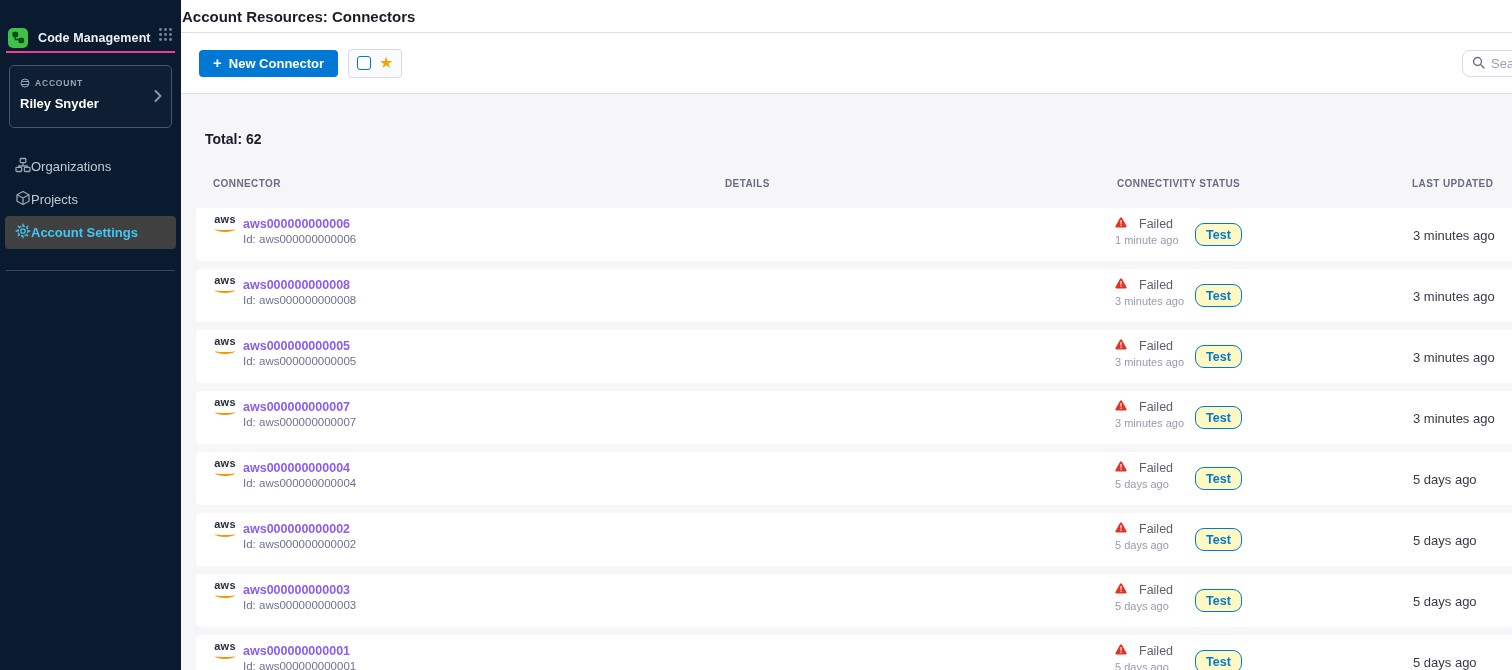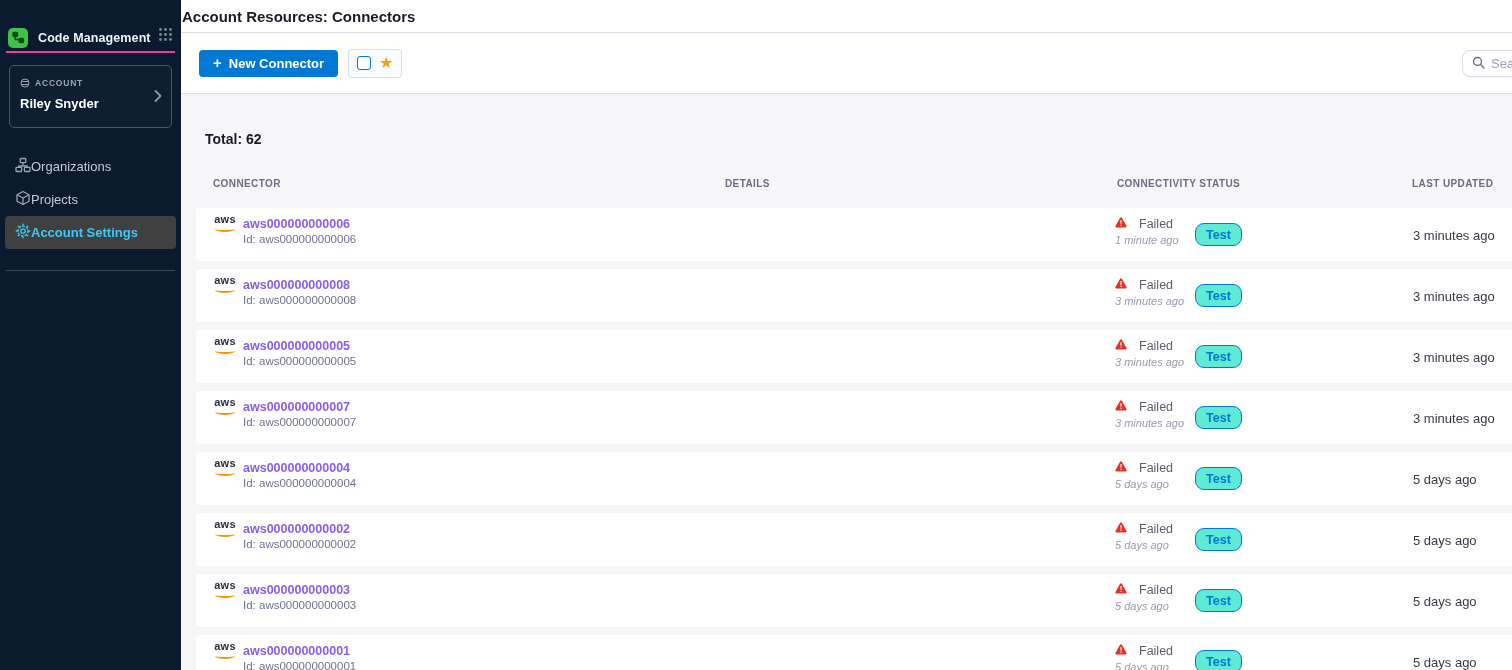--- a/index.html
+++ b/index.html
@@ -46,22 +46,22 @@
   .th.c0 { left:32px; } .th.c1 { left:544px; } .th.c2 { left:936px; } .th.c3 { left:1231px; }
 
   .rows { position:absolute; top:93px; left:15px; right:0; }
   .row { position:relative; height:53px; margin-bottom:8px; background:#fff; border-radius:4px 0 0 4px; }
   .aws-icon { position:absolute; left:16px; top:6px; width:26px; text-align:center; }
   .aws-text { display:block; font-size:11px; font-weight:bold; color:#252f3e; line-height:11px; letter-spacing:.3px; }
   .aws-swoosh { display:block; width:20px; height:6px; margin:1px auto 0; border-bottom:2px solid #f79400; border-radius:0 0 55% 55%; }
   .c-name { position:absolute; left:47px; top:9px; font-size:12.5px; font-weight:bold; color:#8b5cf6; }
   .c-id { position:absolute; left:47px; top:25px; font-size:11.5px; color:#6e7191; }
   .status-line { position:absolute; left:919px; top:9px; display:flex; align-items:center; gap:12px; font-size:12.5px; color:#5e5f6a; }
-  .status-time { position:absolute; left:919px; top:26px; font-size:11px; color:#989ab0;font-style:italic; }
-  .test-btn { position:absolute; left:999px; top:15px; width:47px; height:23px; background:#5eead4; border:1.6px solid #0278d5; border-radius:9px; color:#0278d5; font-family:inherit; font-size:12.5px; font-weight:bold; cursor:pointer; }
+  .status-time { position:absolute; left:919px; top:26px; font-size:11px; color:#989ab0; }
+  .test-btn { position:absolute; left:999px; top:15px; width:47px; height:23px; background:#fef9c3; border:1.6px solid #0278d5; border-radius:9px; color:#0278d5; font-family:inherit; font-size:12.5px; font-weight:bold; cursor:pointer; }
   .updated { position:absolute; left:1217px; top:50%; transform:translateY(-50%); font-size:13px; color:#383a47; }
 </style>
 </head>
 <body>
 
 <div class="app">
 
   <aside class="sidebar">
     <div class="sb-header">
       <div class="logo">

